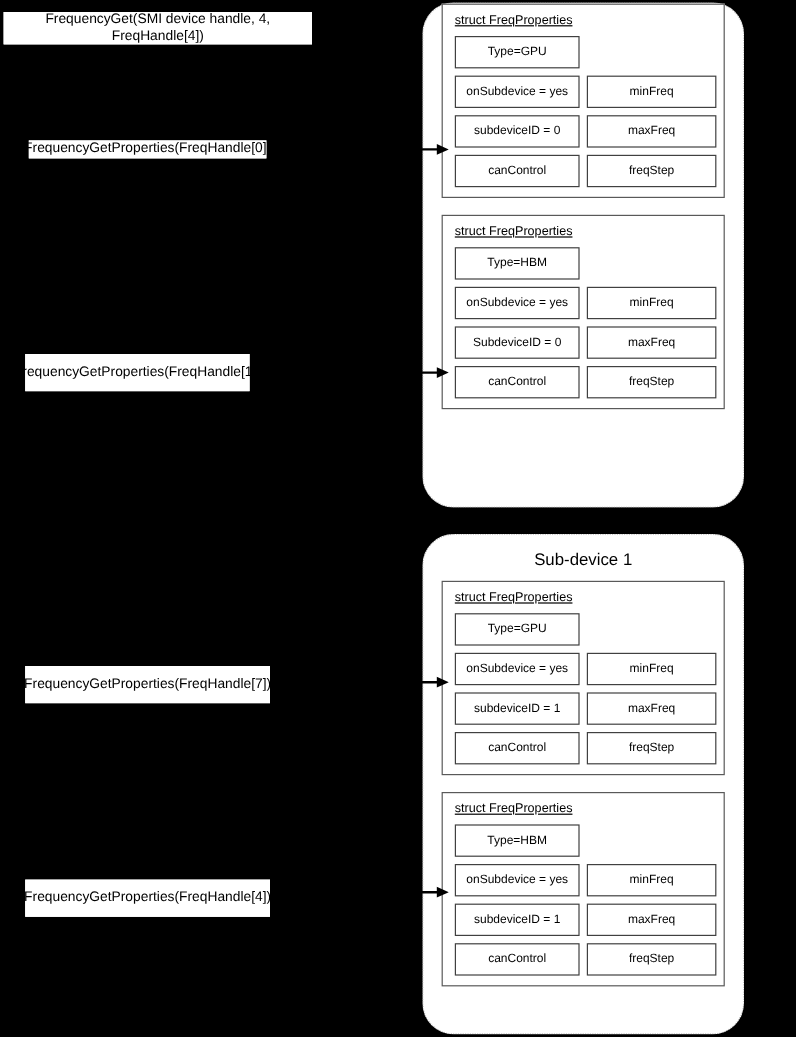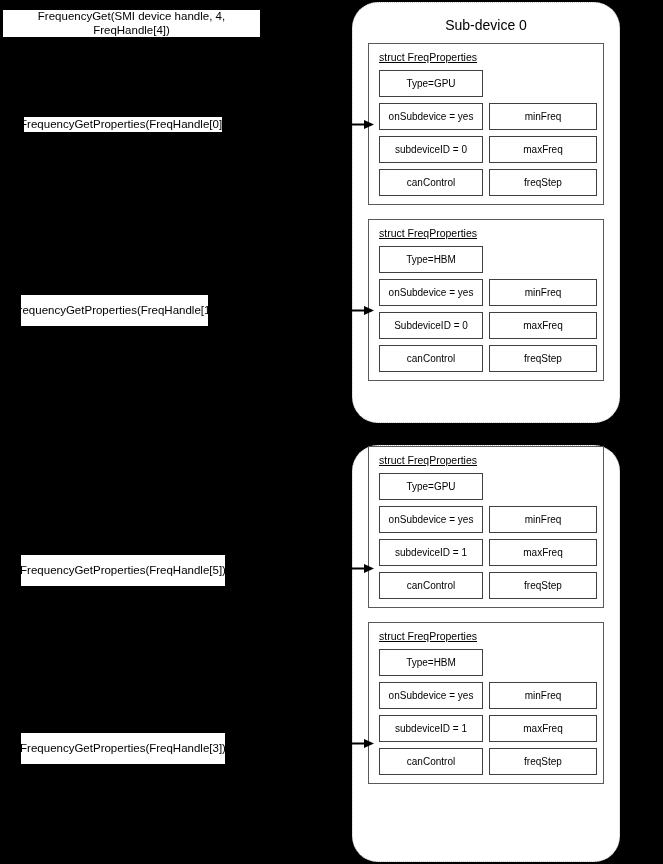--- a/index.html
+++ b/index.html
@@ -115,26 +115,25 @@
 </style>
 </head>
 <body>
 
 <div class="api-box" id="api-call-0">FrequencyGet(SMI device handle, 4, FreqHandle[4])</div>
 
 <div class="api-box" id="api-call-1">FrequencyGetProperties(FreqHandle[0])</div>
 
 <div class="api-box" id="api-call-2">FrequencyGetProperties(FreqHandle[1])</div>
 
-<div class="api-box" id="api-call-3">FrequencyGetProperties(FreqHandle[5])</div>
-
-<div class="api-box" id="api-call-4">FrequencyGetProperties(FreqHandle[3])</div>
+<div class="api-box" id="api-call-3">FrequencyGetProperties(FreqHandle[7])</div>
+
+<div class="api-box" id="api-call-4">FrequencyGetProperties(FreqHandle[4])</div>
 
 <div class="subdevice" id="subdevice-0">
-  <div class="subdevice-title">Sub-device 0</div>
 
   <div class="struct-panel">
     <div class="struct-title">struct FreqProperties</div>
     <div class="field-grid">
       <div class="field-box">Type=GPU</div>
       <div class="field-box empty-slot"></div>
       <div class="field-box">onSubdevice = yes</div>
       <div class="field-box">minFreq</div>
       <div class="field-box">subdeviceID = 0</div>
       <div class="field-box">maxFreq</div>
@@ -152,20 +151,21 @@
       <div class="field-box">minFreq</div>
       <div class="field-box">SubdeviceID = 0</div>
       <div class="field-box">maxFreq</div>
       <div class="field-box">canControl</div>
       <div class="field-box">freqStep</div>
     </div>
   </div>
 </div>
 
 <div class="subdevice" id="subdevice-1">
+  <div class="subdevice-title">Sub-device 1</div>
 
   <div class="struct-panel">
     <div class="struct-title">struct FreqProperties</div>
     <div class="field-grid">
       <div class="field-box">Type=GPU</div>
       <div class="field-box empty-slot"></div>
       <div class="field-box">onSubdevice = yes</div>
       <div class="field-box">minFreq</div>
       <div class="field-box">subdeviceID = 1</div>
       <div class="field-box">maxFreq</div>

